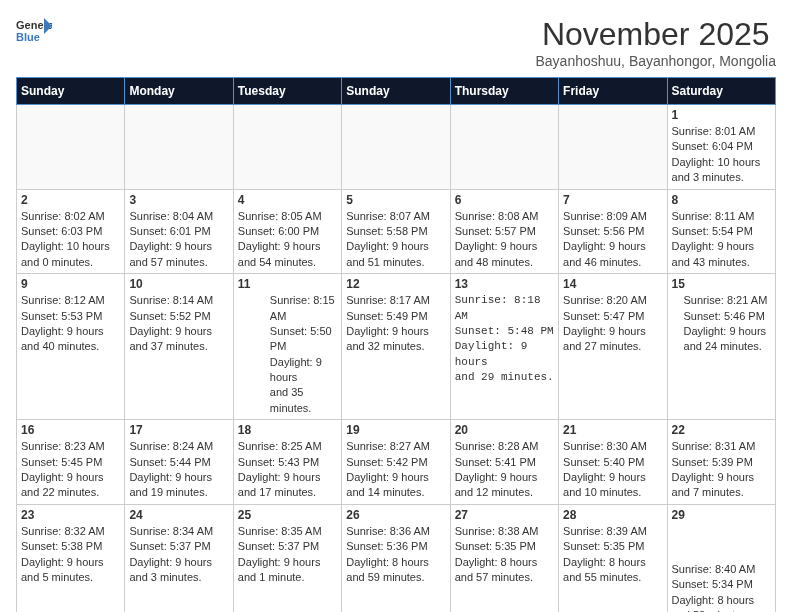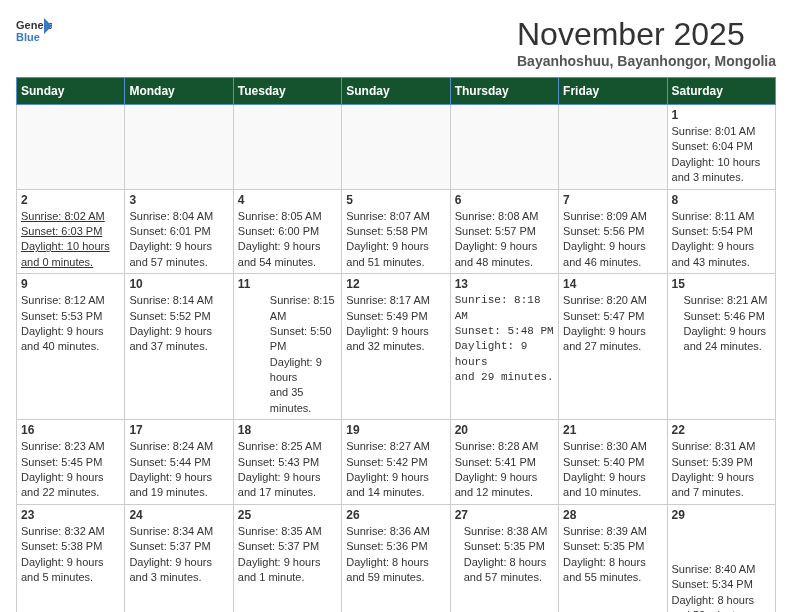--- a/index.html
+++ b/index.html
@@ -19,40 +19,39 @@
     .logo {
       display: flex;
       align-items: center;
       gap: 4px;
     }
     .logo-icon {
       width: 36px;
       height: 30px;
     }
     .title-section {
-      text-align: left;
+      text-align: center;
       margin-left: 39px;
     }
     .month-title {
       font-size: 32px;
       font-weight: normal;
       color: #333;
     }
     .subtitle {
       font-size: 14px;
       color: #555;
-      font-weight: bold;
     }
     .calendar {
       width: 100%;
       border-collapse: collapse;
       border: 1px solid #ccc;
     }
     .calendar th {
-      background-color: #14532d;
+      background-color: #0f172a;
       color: #fff;
       font-size: 12px;
       font-weight: bold;
       padding: 6px 4px;
       text-align: left;
       border: 1px solid #5590cc;
     }
     .calendar td {
       width: 108px;
       min-height: 80px;
@@ -123,21 +122,21 @@
           <span class="day-number">1</span>
           <div class="day-info" style="white-space: pre-line;">Sunrise: 8:01 AM
 Sunset: 6:04 PM
 Daylight: 10 hours
 and 3 minutes.</div>
         </td>
       </tr>
       <tr>
         <td>
           <span class="day-number">2</span>
-          <div class="day-info" style="white-space: pre-line; text-decoration: underline;">Sunrise: 8:02 AM
+          <div class="day-info" style="white-space: pre-line;">Sunrise: 8:02 AM
 Sunset: 6:03 PM
 Daylight: 10 hours
 and 0 minutes.</div>
         </td>
         <td>
           <span class="day-number">3</span>
           <div class="day-info" style="white-space: pre-line;">Sunrise: 8:04 AM
 Sunset: 6:01 PM
 Daylight: 9 hours
 and 57 minutes.</div>
@@ -304,21 +303,21 @@
         </td>
         <td>
           <span class="day-number">26</span>
           <div class="day-info" style="white-space: pre-line;">Sunrise: 8:36 AM
 Sunset: 5:36 PM
 Daylight: 8 hours
 and 59 minutes.</div>
         </td>
         <td>
           <span class="day-number">27</span>
-          <div class="day-info" style="white-space: pre-line; margin-left: 9px;">Sunrise: 8:38 AM
+          <div class="day-info" style="white-space: pre-line;">Sunrise: 8:38 AM
 Sunset: 5:35 PM
 Daylight: 8 hours
 and 57 minutes.</div>
         </td>
         <td>
           <span class="day-number">28</span>
           <div class="day-info" style="white-space: pre-line;">Sunrise: 8:39 AM
 Sunset: 5:35 PM
 Daylight: 8 hours
 and 55 minutes.</div>

